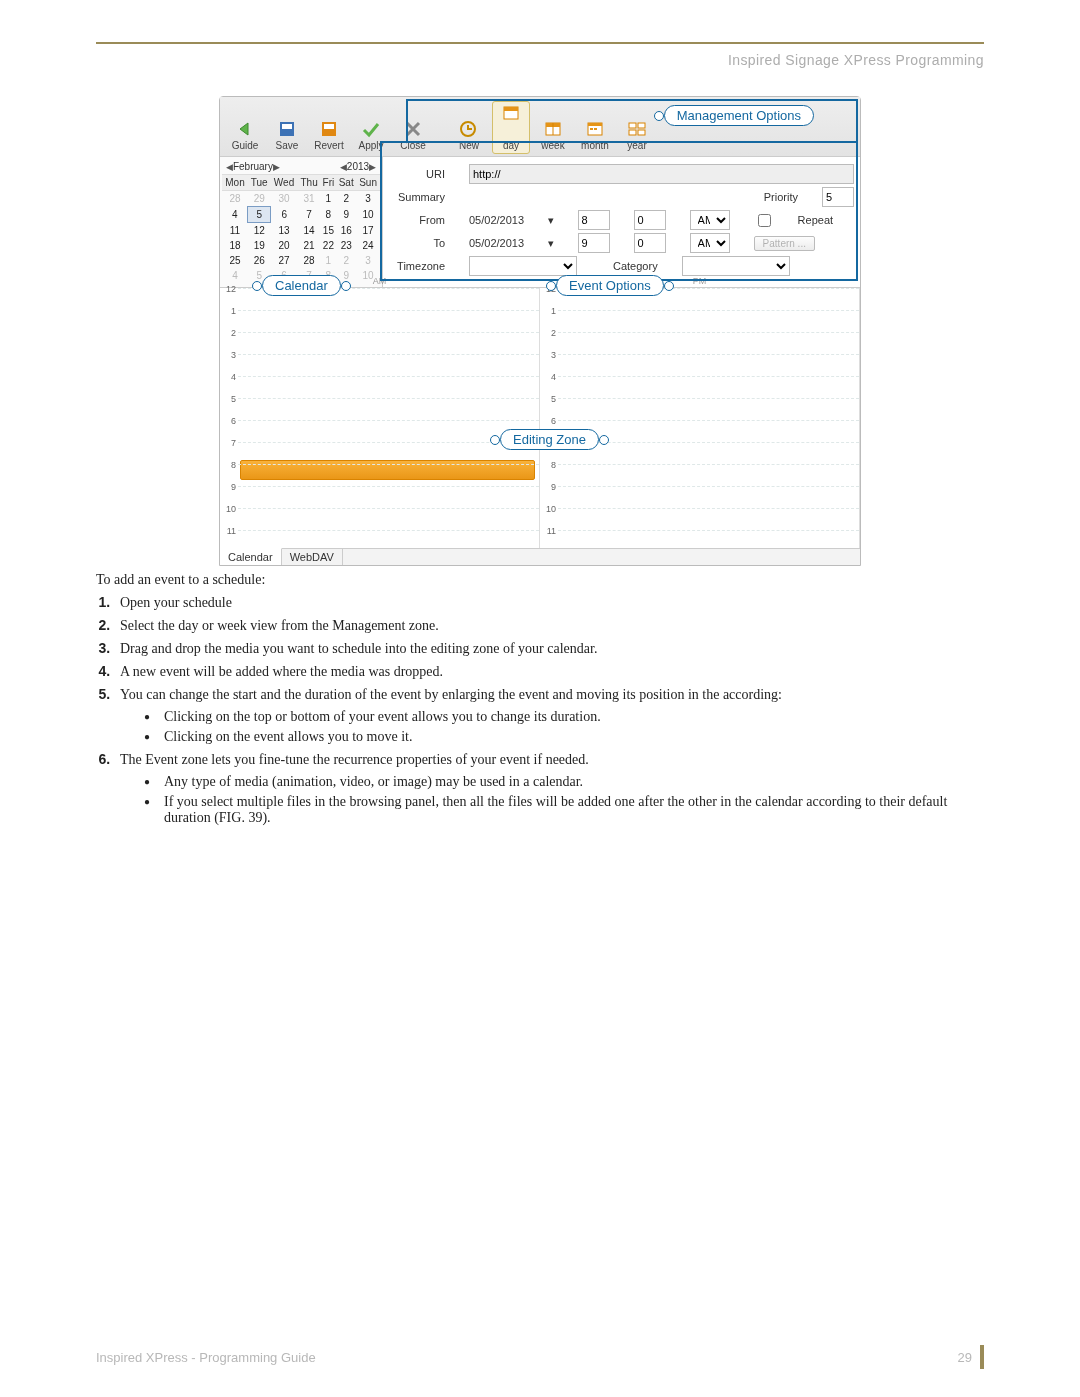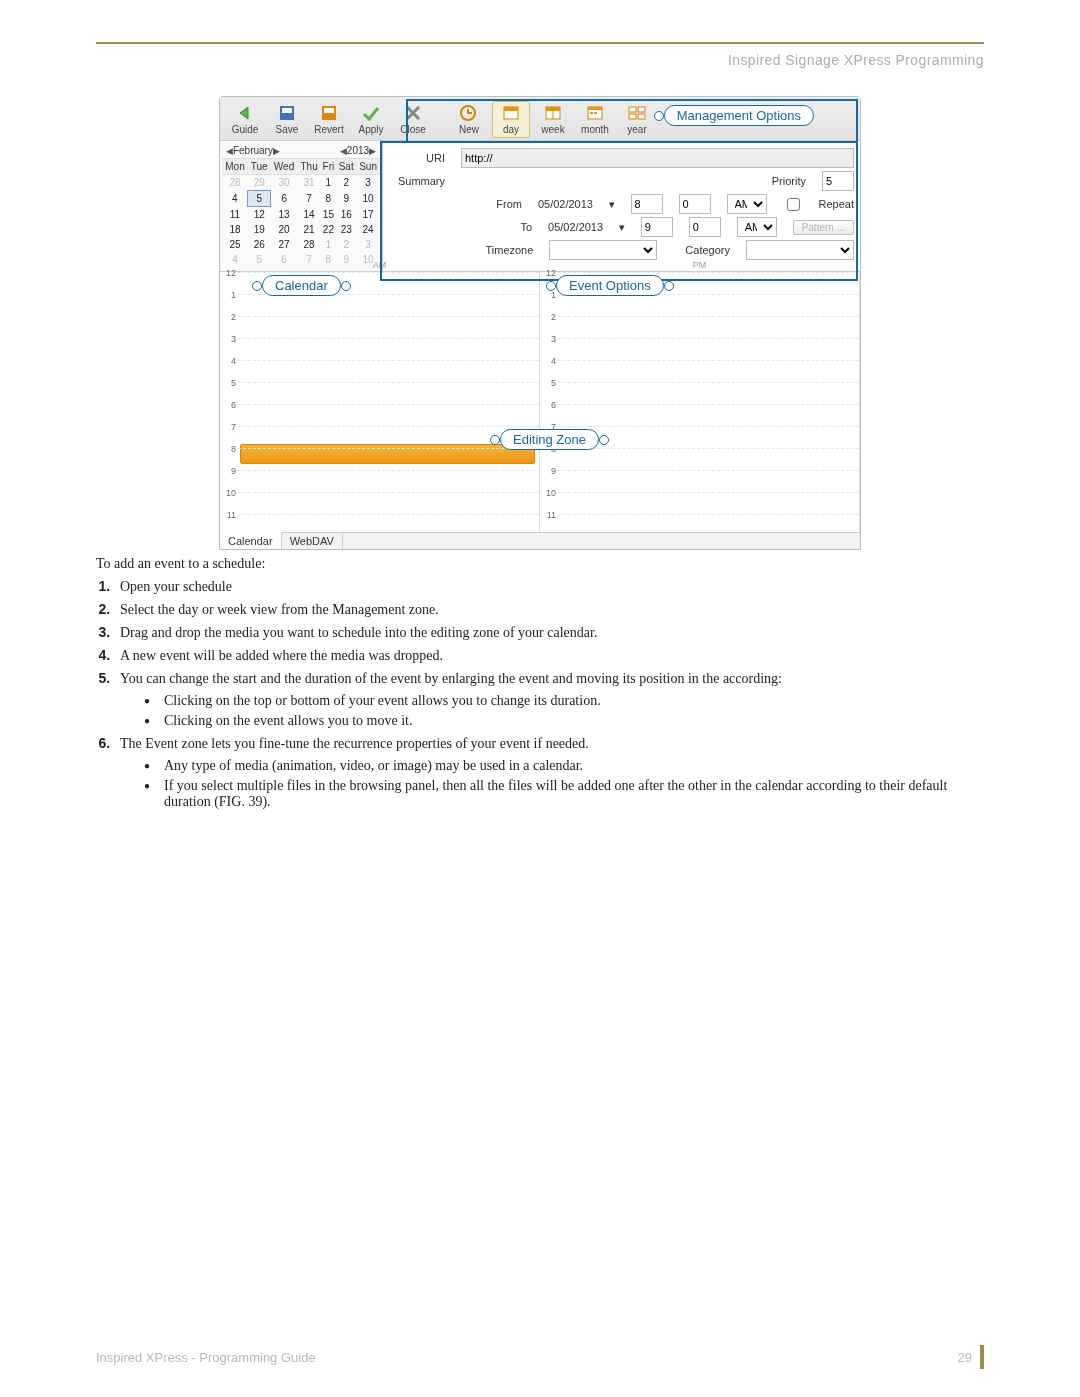--- a/index.html
+++ b/index.html
@@ -40,21 +40,21 @@
   }
   .toolbar {
     display: flex;
     align-items: flex-end;
     padding: 4px 6px 2px 6px;
     gap: 4px;
     background: linear-gradient(#eee,#e3e3e3);
     border-bottom: 1px solid #ccc;
   }
   .tb-item { display:flex; flex-direction:column; align-items:center; width:36px; padding:2px 0; border:1px solid transparent; border-radius:3px; }
-  .tb-item.active { background:#f6f0d9; border-color:#d4bf6a; }
+  .tb-item.active { background:#f6f0d9; border-color:#d4bf6a;gap:16px; }
   .tb-icon { width:20px; height:18px; display:flex; align-items:center; justify-content:center; }
   .tb-label { font-size:10px; margin-top:2px; color:#444; }
   .tb-sep { width:10px; }
   
   .svg20 { width:20px; height:18px; }
   
   .panels { display:flex; }
   .calendar-pane {
     width:158px;
     background:#fafafa;
@@ -67,21 +67,21 @@
   .cal-table th { background:#eee; font-weight:normal; padding:2px 0; border-top:1px solid #ddd; border-bottom:1px solid #ddd;}
   .cal-table td { padding:2px 0; color:#222; }
   .cal-table td.other { color:#bbb; }
   .cal-table td.sel { background:#dde6f1; border:1px solid #7a9cc4; }
   .event-form {
     flex:1;
     background:#fff;
     padding:4px 6px 6px 10px;
     border-left:0;
   }
-  .fr { display:flex; align-items:center; gap:16px; margin:3px 0; font-size:11px;justify-content:flex-end; }
+  .fr { display:flex; align-items:center; gap:24px; margin:3px 0; font-size:11px; }
   .fr label { width:52px; text-align:right; color:#333; }
   .fr input[type=text], .fr select {
     font-size:11px; padding:1px 3px; border:1px solid #bbb; background:#fff; height:16px; box-sizing:content-box;
   }
   .spin { width:24px; }
   .mini { width:32px; }
   .btn { font-size:10px; padding:1px 8px; border:1px solid #bbb; background:linear-gradient(#fdfdfd,#ececec); border-radius:2px; }
   
   .timeline {
     position:relative;

